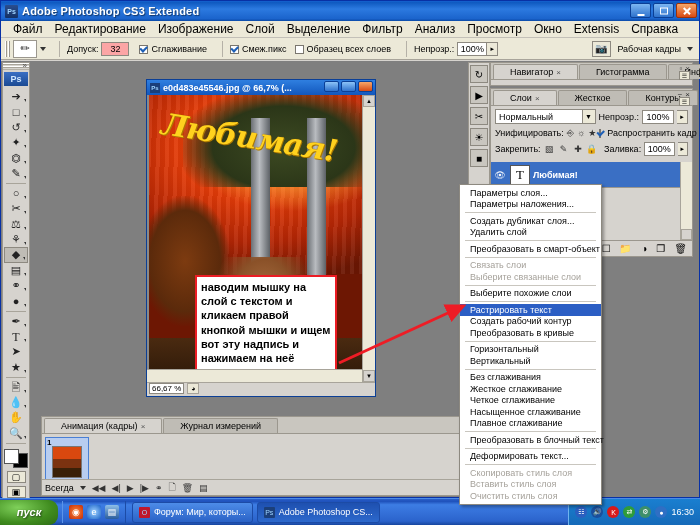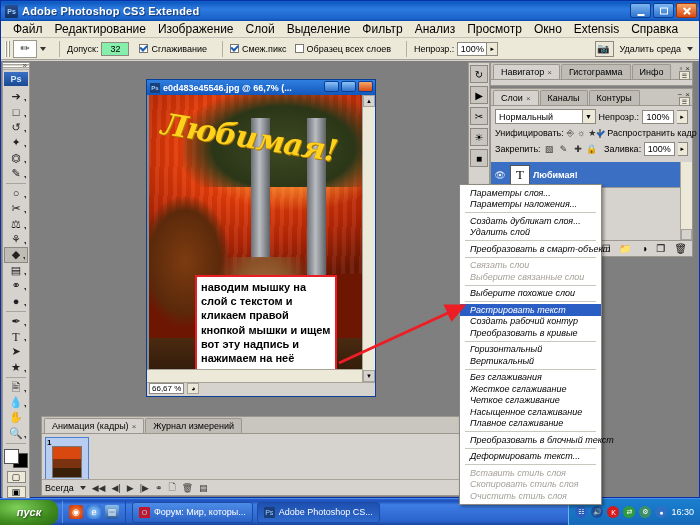--- a/index.html
+++ b/index.html
@@ -80,34 +80,34 @@
   .opt-grip { width:5px; height:16px; margin-right:3px;
     background:repeating-linear-gradient(90deg,#fff 0 1px,#9b978e 1px 2px,transparent 2px 3px); }
   .tool-preset {
     width:24px; height:18px; border:1px solid #9b978e; background:#fff;
     display:flex; align-items:center; justify-content:center; font-size:11px;
   }
   .tiny-arrow { width:0;height:0;border-left:3px solid transparent;border-right:3px solid transparent;border-top:4px solid #333; margin:0 6px 0 3px;}
   .sep { width:1px; height:16px; background:#b5b1a7; margin:0 7px; }
   .lbl { white-space:nowrap; font-size:9px; }
   .num-field {
-    border:1px solid #8d8980; background:#86efac; height:14px; width:28px;
+    border:1px solid #8d8980; background:#fca5a5; height:14px; width:28px;
     display:flex; align-items:center; justify-content:center; font-size:9px; margin-left:3px;
   }
   .cbx {
     width:9px; height:9px; border:1px solid #7a766e; background:#fff;
     display:inline-flex; align-items:center; justify-content:center;
     margin-right:3px; position:relative;
   }
   .cbx.on:after {
     content:""; position:absolute; width:5px; height:2.5px;
     border-left:2px solid #1e5fb5; border-bottom:2px solid #1e5fb5;
     transform:rotate(-45deg); margin-bottom:2px;
   }
-  .chk-group { display:flex; align-items:center; margin-right:8px; }
+  .chk-group { display:flex; align-items:flex-end; margin-right:8px; }
   .spin {
     border:1px solid #8d8980; background:#fff; height:14px; width:30px;
     display:flex; align-items:center; justify-content:center; font-size:9px; margin-left:3px;
   }
   .spin-btn {
     width:11px;height:14px;border:1px solid #8d8980;border-left:none;background:#ece9d8;
     display:flex;align-items:center;justify-content:center;font-size:7px;
   }
   .ws-right { position:absolute; right:6px; display:flex; align-items:center; gap:6px; }
   .ws-icon { width:19px;height:16px;border:1px solid #8d8980;background:#ece9d8;
@@ -243,21 +243,21 @@
 
   .panel-col { position:absolute; right:6px; top:61px; width:203px; }
   .panel {
     background:#d6d3ce; border:1px solid #9b978e; margin-bottom:2px; position:relative;
   }
   .panel-tabs {
     display:flex; align-items:flex-end; height:17px; background:#c9c6bf;
     border-bottom:1px solid #9b978e; padding-left:2px; position:relative;
   }
   .ptab {
-    height:15px; padding:0 7px; margin-right:1px;
+    height:15px; padding:0 16px; margin-right:1px;
     background:#bfbcb5; border:1px solid #9b978e; border-bottom:none;
     display:flex; align-items:center; font-size:9px; gap:3px;
     border-radius:2px 2px 0 0;
   }
   .ptab.active { background:#d6d3ce; }
   .ptab .x { font-size:8px; color:#555; }
   .panel-ctl { position:absolute; right:2px; top:1px; display:flex; gap:3px; align-items:center; font-size:8px; }
   .mini-btn { font-size:8px; color:#333; }
   .panel-menu { width:11px;height:9px;border:1px solid #8d8980;background:#ece9d8;
     position:absolute;right:2px;top:8px;display:flex;align-items:center;justify-content:center;font-size:6px;}
@@ -311,21 +311,21 @@
     background:#d6d3ce; border-top:1px solid #a8a49a;
     display:flex; align-items:center; gap:6px; padding-left:3px; font-size:9px;
   }
   .afbtn { font-size:9px; color:#333; }
 
   
   .ctx-menu {
     position:absolute; left:458px; top:183px; width:143px;
     background:#fff; border:1px solid #8d8980;
     box-shadow:2px 2px 3px rgba(0,0,0,.35);
-    padding:2px 0; z-index:50;font-style:italic;
+    padding:2px 0; z-index:50;
   }
   .ctx-item { height:11.5px; padding:0 4px 0 10px; font-size:9px; display:flex; align-items:center; white-space:nowrap; }
   .ctx-item.sel { background:#2b5ec4; color:#fff; }
   .ctx-item.dis { color:#a5a19a; }
   .ctx-sep { height:1px; background:#c9c6bf; margin:2px 5px; }
 
   
   .arrow-svg { position:absolute; left:330px; top:290px; z-index:60; pointer-events:none; }
 
   
@@ -428,21 +428,21 @@
         <span class="lbl">Образец всех слоев</span>
       </div>
 
       <div class="sep"></div>
       <span class="lbl">Непрозр.:</span>
       <div class="spin">100%</div>
       <div class="spin-btn">▸</div>
 
       <div class="ws-right">
         <div class="ws-icon">📷</div>
-        <span class="ws-label">Удалить среда</span>
+        <span class="ws-label">Рабочая кадры</span>
         <span class="tiny-arrow" style="margin:0"></span>
       </div>
     </div>
 
     <div class="workarea"></div>
 
     <div class="toolbox">
       <div class="tb-grip"></div>
       <div class="ps-badge">Ps</div>
       <div class="tool">➔</div>
@@ -582,21 +582,21 @@
         <div style="height:5px"></div>
       </div>
 
       <div class="panel">
         <div class="panel-tabs">
           <div class="ptab active">
             <span>Слои</span>
             <span class="x">×</span>
           </div>
           <div class="ptab">
-            <span>Каналы</span>
+            <span>Жесткое</span>
           </div>
           <div class="ptab">
             <span>Контуры</span>
           </div>
           <div class="panel-ctl">
             <span class="mini-btn">−</span>
             <span class="mini-btn">×</span>
           </div>
         </div>
         <div class="panel-menu">☰</div>
@@ -681,22 +681,22 @@
       <div class="ctx-item">Без сглаживания</div>
       <div class="ctx-item">Жесткое сглаживание</div>
       <div class="ctx-item">Четкое сглаживание</div>
       <div class="ctx-item">Насыщенное сглаживание</div>
       <div class="ctx-item">Плавное сглаживание</div>
       <div class="ctx-sep"></div>
       <div class="ctx-item">Преобразовать в блочный текст</div>
       <div class="ctx-sep"></div>
       <div class="ctx-item">Деформировать текст...</div>
       <div class="ctx-sep"></div>
+      <div class="ctx-item dis">Скопировать стиль слоя</div>
       <div class="ctx-item dis">Вставить стиль слоя</div>
-      <div class="ctx-item dis">Скопировать стиль слоя</div>
       <div class="ctx-item dis">Очистить стиль слоя</div>
     </div>
 
     <svg class="arrow-svg" width="150" height="80">
       <defs>
         <marker id="ah" markerWidth="7" markerHeight="7" refX="5" refY="3.2" orient="auto">
           <path d="M0,0 L7,3.2 L0,6.4 z" fill="#ee1c25"></path>
         </marker>
       </defs>
       <line x1="8" y1="72" x2="130" y2="16" stroke="#ee1c25" stroke-width="3" marker-end="url(#ah)"></line>

